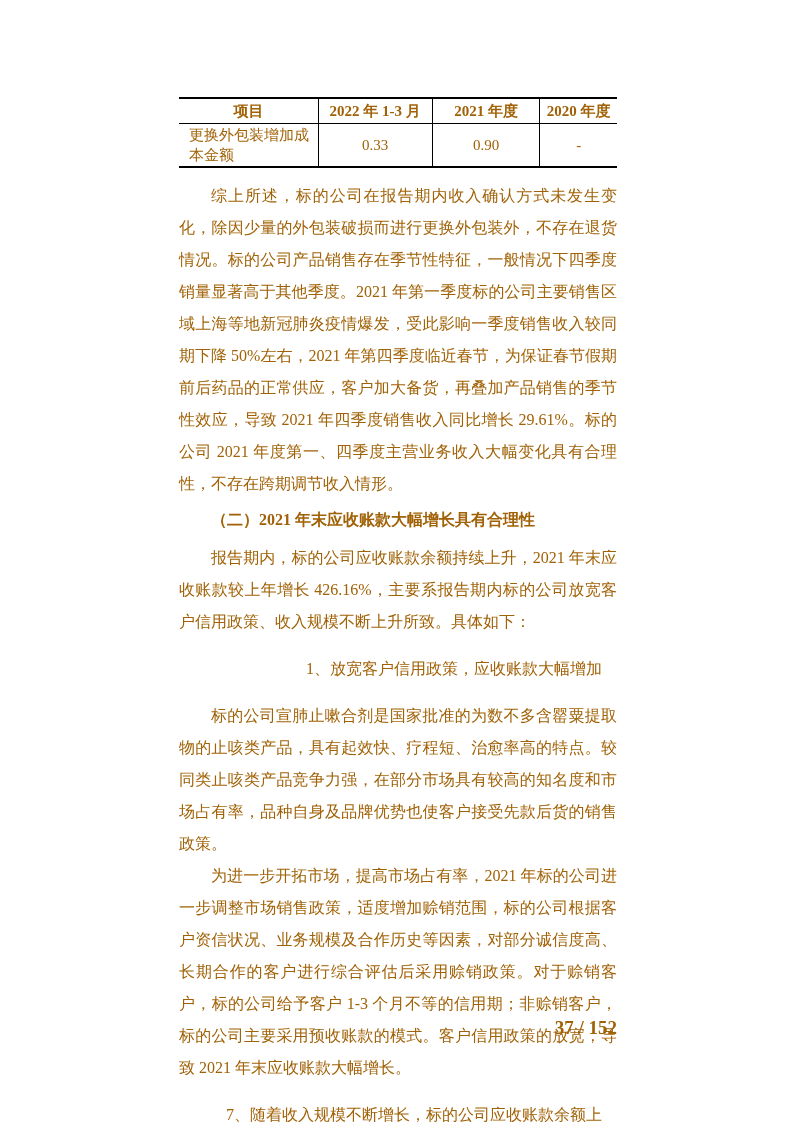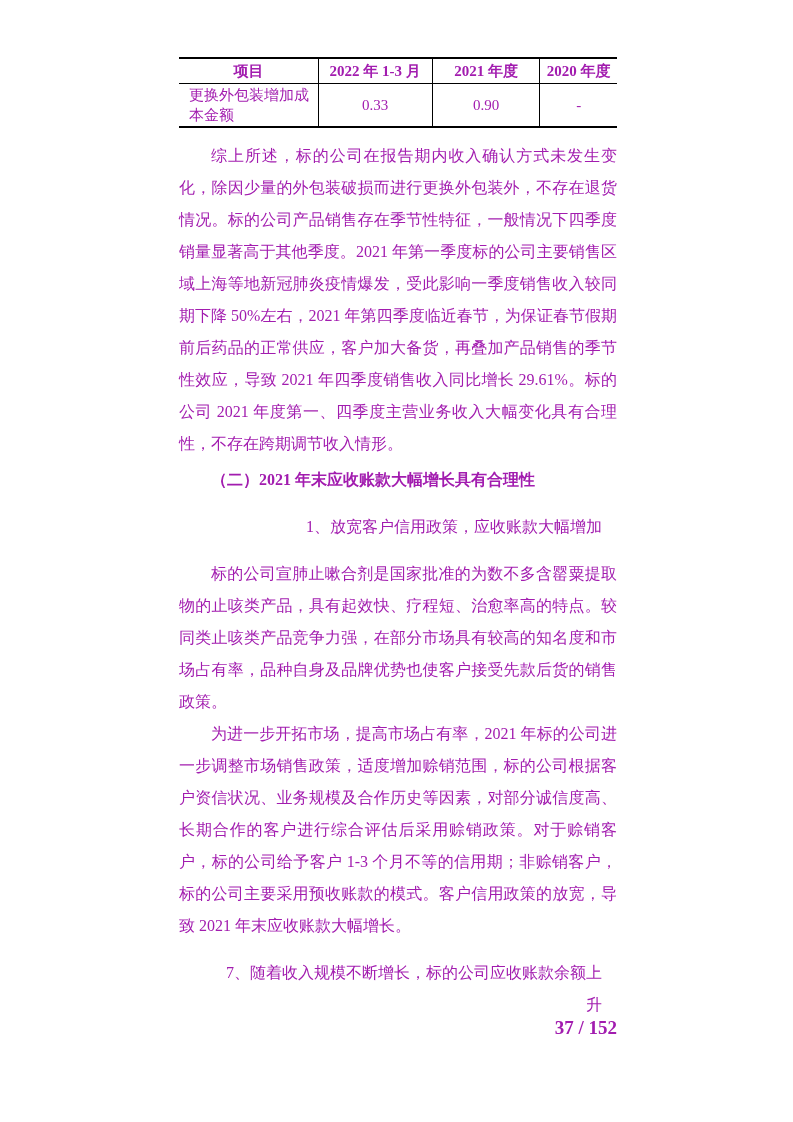--- a/index.html
+++ b/index.html
@@ -2,24 +2,24 @@
 <html><head>
 <meta charset="utf-8">
 <style>
   html, body { margin: 0; padding: 0; background: #ffffff; }
   .page {
     position: relative;
     width: 655px;
     height: 1122px;
     margin: 0 auto;
     background: #ffffff;
-    color: #a21caf;
+    color: #a16207;
     font-family: "Liberation Serif", "DejaVu Serif", serif;
     box-sizing: border-box;
-    padding: 57px 107px 0 110px;
+    padding: 97px 107px 0 110px;
     overflow: hidden;
   }
   table.data-table {
     width: 100%;
     border-collapse: collapse;
     border-top: 2.5px solid #000;
     border-bottom: 2.5px solid #000;
     font-size: 15px;
     table-layout: fixed;
   }
@@ -101,20 +101,21 @@
         <td>0.90</td>
         <td>-</td>
       </tr>
     </tbody>
   </table>
 
   <p class="body-para first-after-table">综上所述，标的公司在报告期内收入确认方式未发生变化，除因少量的外包装破损而进行更换外包装外，不存在退货情况。标的公司产品销售存在季节性特征，一般情况下四季度销量显著高于其他季度。2021 年第一季度标的公司主要销售区域上海等地新冠肺炎疫情爆发，受此影响一季度销售收入较同期下降 50%左右，2021 年第四季度临近春节，为保证春节假期前后药品的正常供应，客户加大备货，再叠加产品销售的季节性效应，导致 2021 年四季度销售收入同比增长 29.61%。标的公司 2021 年度第一、四季度主营业务收入大幅变化具有合理性，不存在跨期调节收入情形。</p>
 
   <h3 class="section-heading">（二）2021 年末应收账款大幅增长具有合理性</h3>
 
+  <p class="body-para">报告期内，标的公司应收账款余额持续上升，2021 年末应收账款较上年增长 426.16%，主要系报告期内标的公司放宽客户信用政策、收入规模不断上升所致。具体如下：</p>
 
   <p class="sub-heading">1、放宽客户信用政策，应收账款大幅增加</p>
 
   <p class="body-para">标的公司宣肺止嗽合剂是国家批准的为数不多含罂粟提取物的止咳类产品，具有起效快、疗程短、治愈率高的特点。较同类止咳类产品竞争力强，在部分市场具有较高的知名度和市场占有率，品种自身及品牌优势也使客户接受先款后货的销售政策。</p>
 
   <p class="body-para">为进一步开拓市场，提高市场占有率，2021 年标的公司进一步调整市场销售政策，适度增加赊销范围，标的公司根据客户资信状况、业务规模及合作历史等因素，对部分诚信度高、长期合作的客户进行综合评估后采用赊销政策。对于赊销客户，标的公司给予客户 1-3 个月不等的信用期；非赊销客户，标的公司主要采用预收账款的模式。客户信用政策的放宽，导致 2021 年末应收账款大幅增长。</p>
 
   <p class="sub-heading">7、随着收入规模不断增长，标的公司应收账款余额上升</p>
 
 

